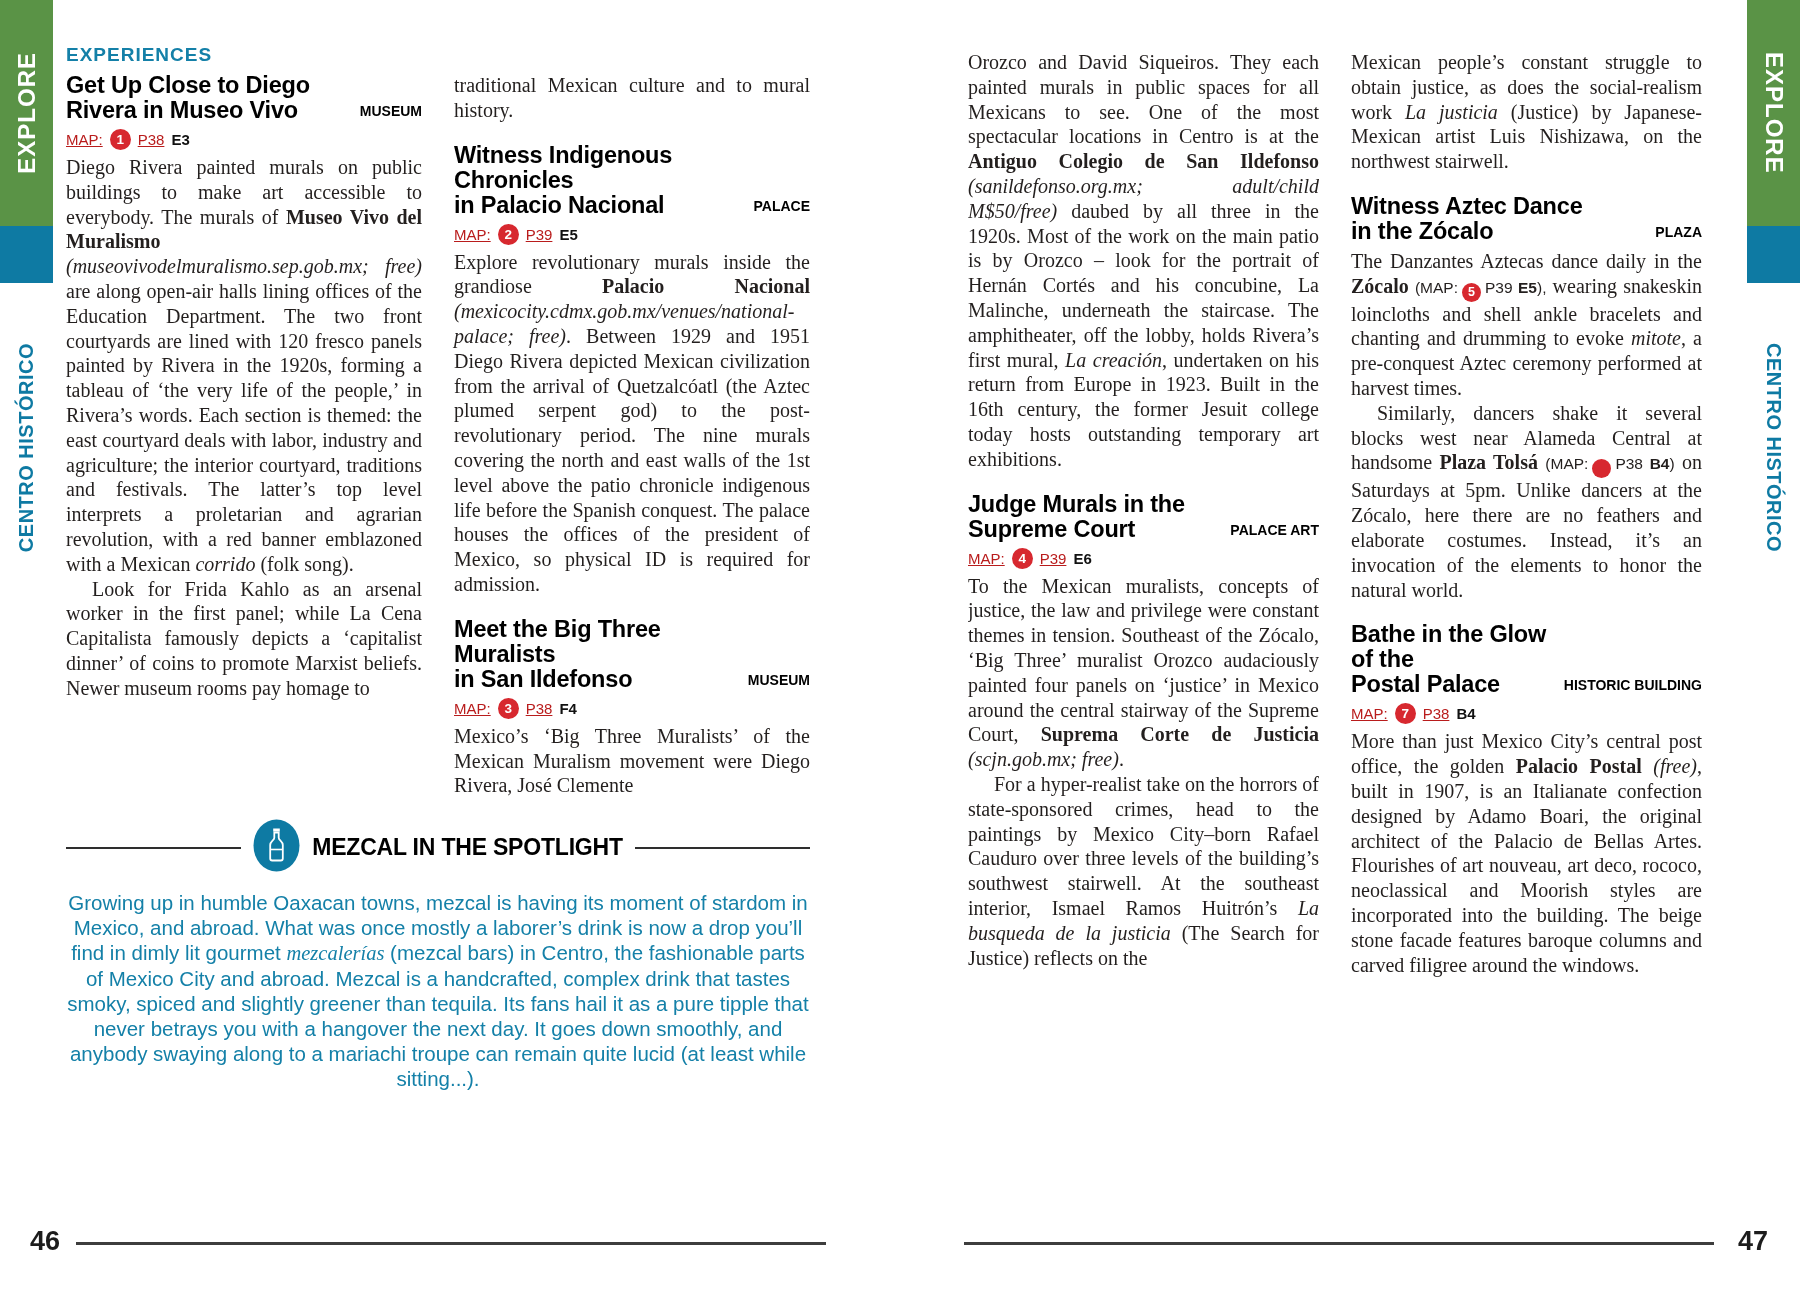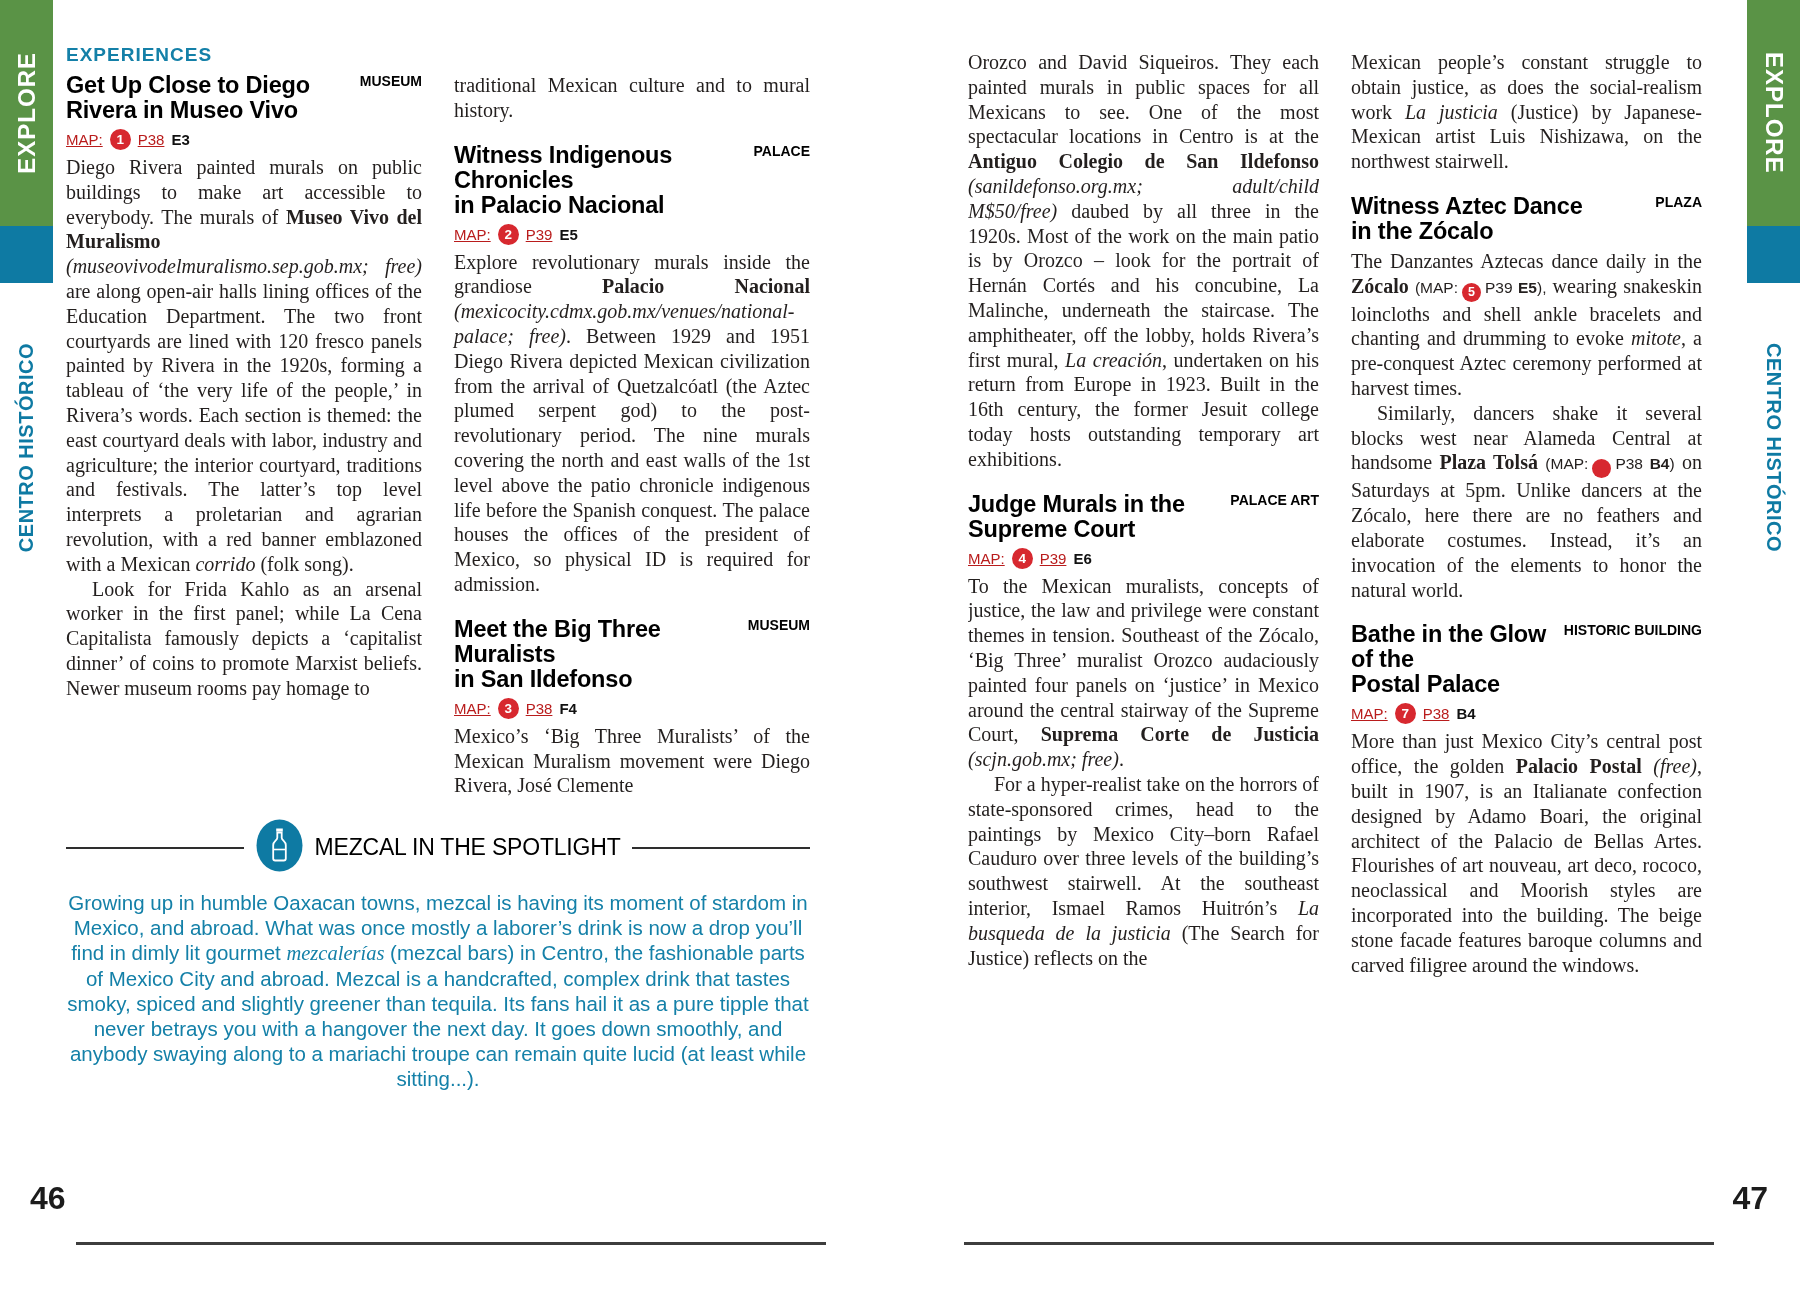--- a/index.html
+++ b/index.html
@@ -22,21 +22,21 @@
   
   .page{position:absolute;}
   .page-left{left:66px;top:44px;width:744px;}
   .page-right{left:968px;top:50px;width:734px;}
   .kicker{color:var(--accent-text);font-weight:bold;font-size:19px;letter-spacing:1px;margin:0 0 7px 0;}
   .cols{display:flex;gap:32px;}
   .cols-left{height:732px;overflow:hidden;}
   .cols-right{height:1030px;overflow:hidden;}
   .col{flex:1;min-width:0;}
   
-  .titlebox{display:flex;align-items:flex-start;margin:20px 0 0 0;}
+  .titlebox{display:flex;align-items:flex-end;margin:20px 0 0 0;}
   .titlebox.first{margin-top:0;}
   .title{margin:0;font-size:23.5px;line-height:25px;font-weight:bold;color:#000;letter-spacing:-.2px;flex:1;}
   .title .tline{display:block;}
   .cat{font-size:14px;font-weight:bold;color:#000;white-space:nowrap;padding:0 0 4px 8px;letter-spacing:0;}
   .mapline{display:flex;align-items:center;gap:7px;margin:6px 0 5px 0;}
   .maplabel,.mappage{font-size:15px;color:#b91c1c;text-decoration:underline;}
   .mapgrid{font-size:15px;font-weight:bold;color:#111;}
   .badge{display:inline-flex;width:21px;height:21px;border-radius:50%;background:var(--red);
          color:#fff;font-weight:bold;font-size:13.5px;align-items:center;justify-content:center;flex:0 0 auto;}
   
@@ -47,28 +47,28 @@
   .run-i{font-style:italic;font-family:Liberation Serif, serif;}
   .run-m,.run-mb{font-family:"Liberation Sans",sans-serif;font-size:15.5px;}
   .run-mb{font-weight:bold;}
   .run-badge{display:inline-flex;width:19px;height:19px;border-radius:50%;background:var(--red);
              color:#fff;font-family:"Liberation Sans",sans-serif;font-weight:bold;font-size:12.5px;
              align-items:center;justify-content:center;vertical-align:-3px;margin:0 4px;}
   
   .spotlight{margin-top:14px;}
   .sp-head{display:flex;align-items:center;gap:12px;}
   .sp-line{flex:1;height:2px;background:#2e2e2e;}
-  .sp-title{margin:0;font-size:23px;font-weight:normal;color:#000;letter-spacing:-.2px;white-space:nowrap;text-align:center;}
+  .sp-title{margin:0;font-size:23px;font-weight:bold;color:#000;letter-spacing:-.2px;white-space:nowrap;text-align:center;}
   .sp-icon{flex:0 0 auto;}
   .sp-body{margin:14px 0 12px 0;color:var(--accent-text);font-size:20.5px;line-height:25px;text-align:center;}
   
   .rule{position:absolute;top:1242px;height:2.5px;background:var(--rule);}
   .rule-left{left:76px;width:750px;}
   .rule-right{left:964px;width:750px;}
-  .folio{position:absolute;top:1180px;font-weight:bold;font-size:32px;color:#1c1c1c;}
+  .folio{position:absolute;top:1226px;font-weight:bold;font-size:27px;color:#1c1c1c;}
   .folio-left{left:30px;} .folio-right{right:32px;}
 </style>
 </head>
 <body>
 
 <div class="spread">
 
   <div class="tab tab-left">
     <div class="tab-green">
       <span class="tab-explore-label vert-up">EXPLORE</span>

